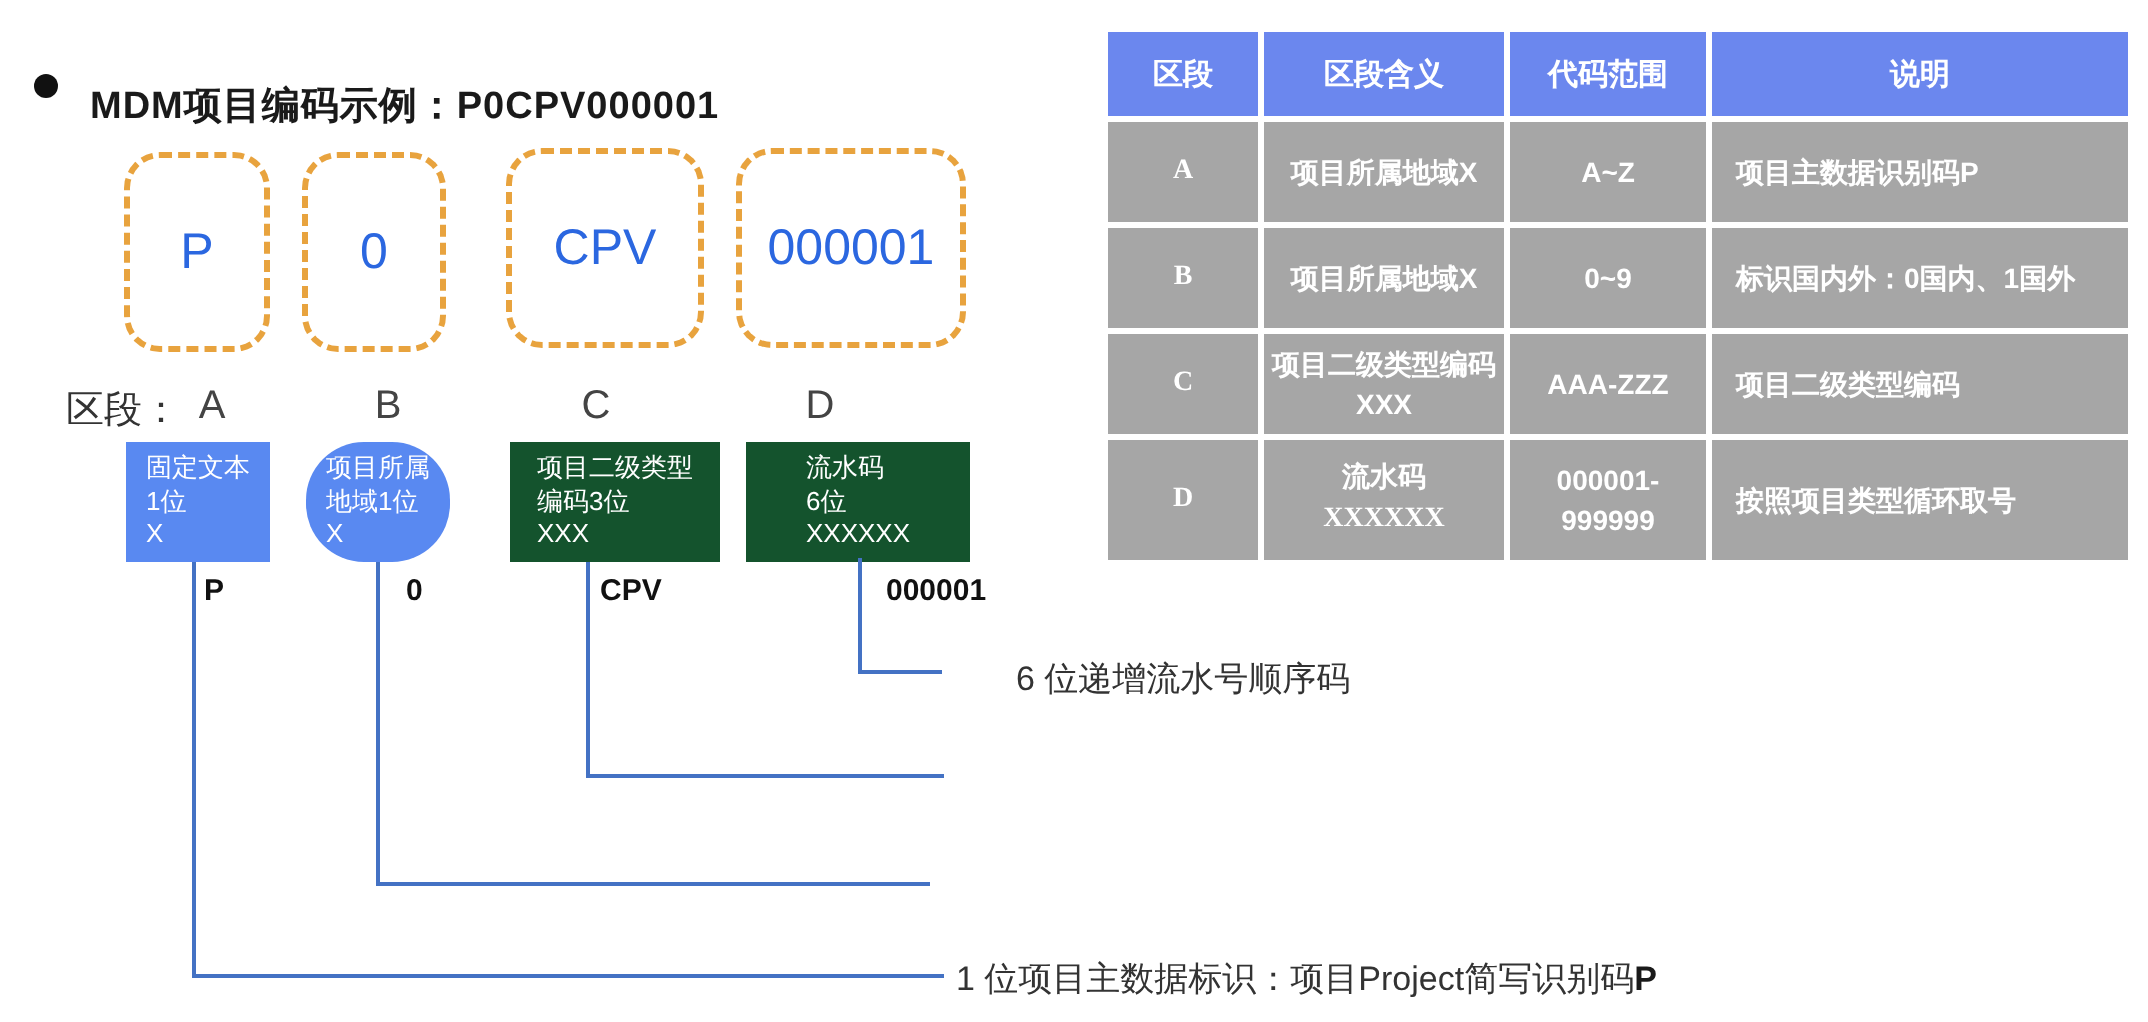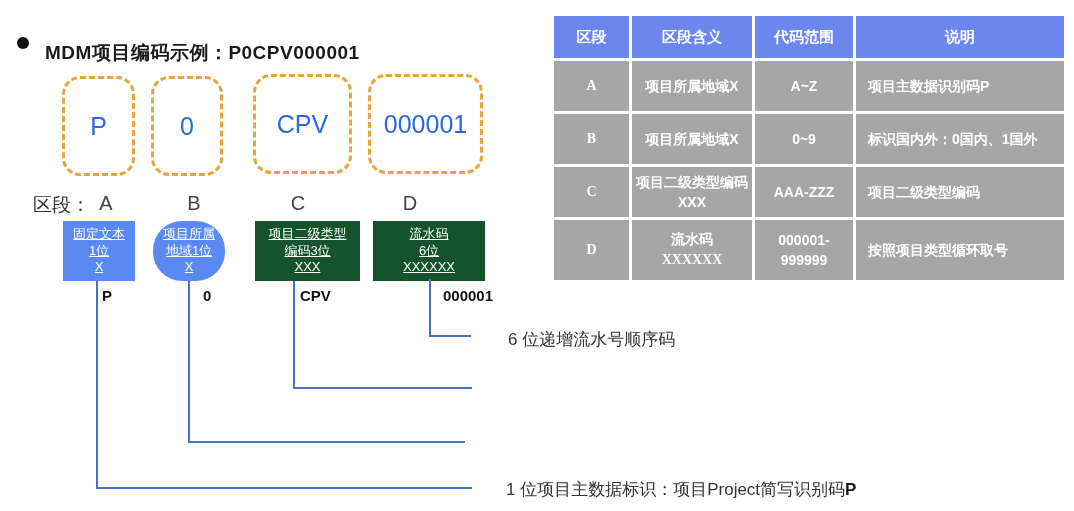--- a/index.html
+++ b/index.html
@@ -19,21 +19,21 @@
   .dash-c{left:253px;top:74px;width:99px;height:100px;}
   .dash-d{left:368px;top:74px;width:115px;height:100px;}
 
   
   .section-label{position:absolute;left:33px;top:192px;font-size:19px;color:#333;}
   .section-letter{position:absolute;top:192px;font-size:20px;color:#444;transform:translateX(-50%);}
   .let-a{left:106px;} .let-b{left:194px;} .let-c{left:298px;} .let-d{left:410px;}
 
   
   .seg-box{position:absolute;top:221px;height:60px;color:#fff;font-size:13px;line-height:1.3;
-           display:flex;flex-direction:column;align-items:center;justify-content:center;text-align:center;box-sizing:border-box;text-decoration:underline;}
+           display:flex;flex-direction:column;align-items:center;justify-content:center;box-sizing:border-box;}
   .seg-blue{background:#5989F1;}
   .seg-gray{background:#14532d;}
   .seg-a{left:63px;width:72px;}
   .seg-b{left:153px;width:72px;border-radius:29px;}
   .seg-c{left:255px;width:105px;}
   .seg-d{left:373px;width:112px;}
 
   
   .seg-value{position:absolute;top:287px;font-size:15px;font-weight:600;color:#111;}
   .val-a{left:102px;} .val-b{left:203px;} .val-c{left:300px;} .val-d{left:443px;}
@@ -48,21 +48,21 @@
   .cC-h{left:293px;top:387px;width:179px;height:2px;}
   .cD-v{left:429px;top:279px;width:2px;height:58px;}
   .cD-h{left:429px;top:335px;width:42px;height:2px;}
 
   
   .anno{position:absolute;font-size:17px;color:#333;white-space:nowrap;}
   .anno b{color:#1a1a1a;}
   .anno-1{left:508px;top:328px;}
   .anno-2{left:480px;top:379px;}
   .anno-3{left:477px;top:433px;}
-  .anno-4{left:478px;top:478px;margin-left:28px;}
+  .anno-4{left:478px;top:478px;}
 
   
   .spec-table{position:absolute;left:551px;top:13px;border-collapse:separate;border-spacing:3px;}
   .spec-table td,.spec-table th{padding:2px 4px;font-size:14px;font-weight:bold;color:#fff;box-sizing:border-box;}
   .spec-table th{background:#6B87EE;height:42px;font-size:15px;text-align:center;}
   .spec-table td{background:#A6A6A6;text-align:center;white-space:pre-line;line-height:1.45;}
   .spec-table tr.row-abc td{height:50px;}
   .spec-table tr.row-d td{height:60px;}
   .col-seg{width:75px;}
   .col-meaning{width:120px;}

